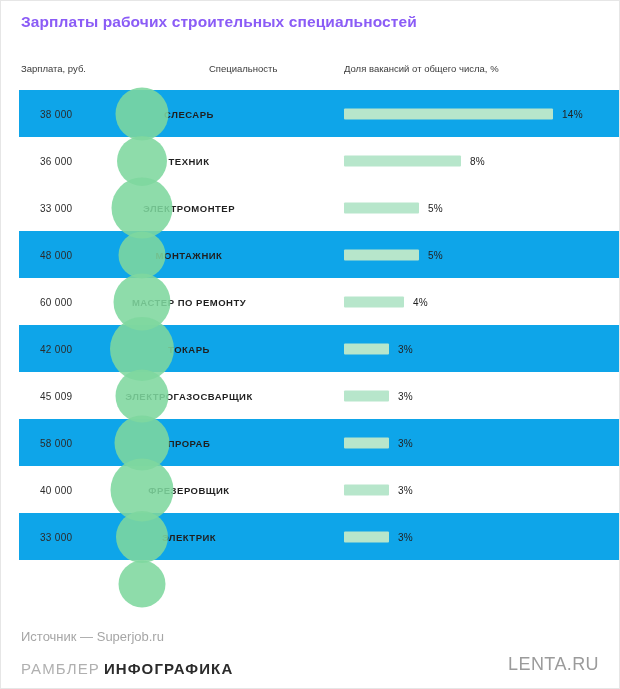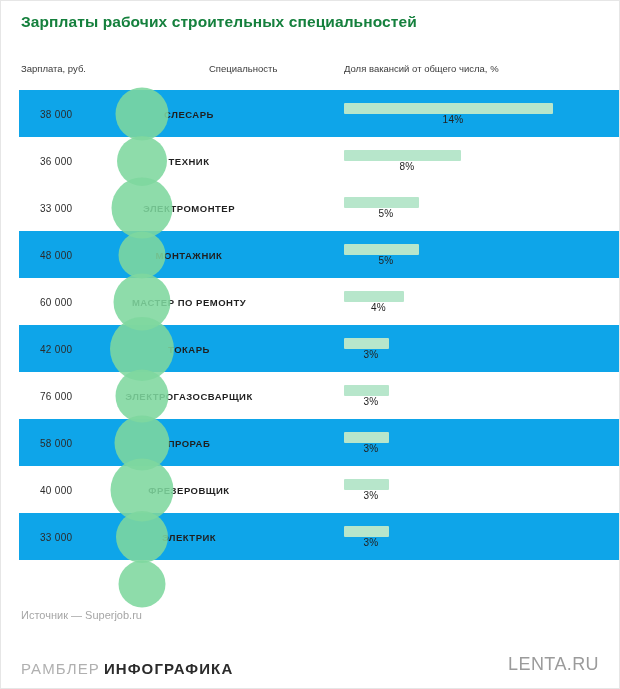--- a/index.html
+++ b/index.html
@@ -24,21 +24,21 @@
     overflow: hidden;
   }
 
   
   .title {
     position: absolute;
     left: 20px;
     top: 12px;
     font-size: 15.5px;
     font-weight: bold;
-    color: #15803d;
+    color: #8b5cf6;
     letter-spacing: 0.1px;
     white-space: nowrap;
   }
 
   
   .col-head {
     position: absolute;
     font-size: 9.5px;
     color: #3a3a3a;
     white-space: nowrap;
@@ -93,21 +93,20 @@
 
   
   .bar-wrap {
     position: absolute;
     left: 325px;
     top: 50%;
     transform: translateY(-50%);
     display: flex;
     align-items: center;
     white-space: nowrap;
-    flex-direction: column;
   }
   .bar {
     height: 11px;
     background: #b7e6cb;
     border-radius: 1px;
   }
   .bar-label {
     margin-left: 9px;
     font-size: 10px;
     color: #222222;
@@ -128,22 +127,22 @@
     border-radius: 50%;
     background: #7ed79e;
     opacity: 0.88;
     transform: translate(-50%, -50%);
   }
 
   
   .source {
     position: absolute;
     left: 20px;
-    top: 608px;
-    font-size: 11px;
+    top: 628px;
+    font-size: 13px;
     color: #a6a6a6;
     white-space: nowrap;
   }
   .brand {
     position: absolute;
     left: 20px;
     top: 659px;
     font-size: 15px;
     letter-spacing: 1.1px;
     white-space: nowrap;
@@ -221,21 +220,21 @@
       </div>
       <div class="row striped">
         <div class="salary">42 000</div>
         <div class="job">ТОКАРЬ</div>
         <div class="bar-wrap">
           <div class="bar" style="width: 45px; background: rgb(183, 230, 203);"></div>
           <div class="bar-label">3%</div>
         </div>
       </div>
       <div class="row">
-        <div class="salary">76 000</div>
+        <div class="salary">45 009</div>
         <div class="job">ЭЛЕКТРОГАЗОСВАРЩИК</div>
         <div class="bar-wrap">
           <div class="bar" style="width: 45px; background: rgb(183, 230, 203);"></div>
           <div class="bar-label">3%</div>
         </div>
       </div>
       <div class="row striped">
         <div class="salary">58 000</div>
         <div class="job">ПРОРАБ</div>
         <div class="bar-wrap">

